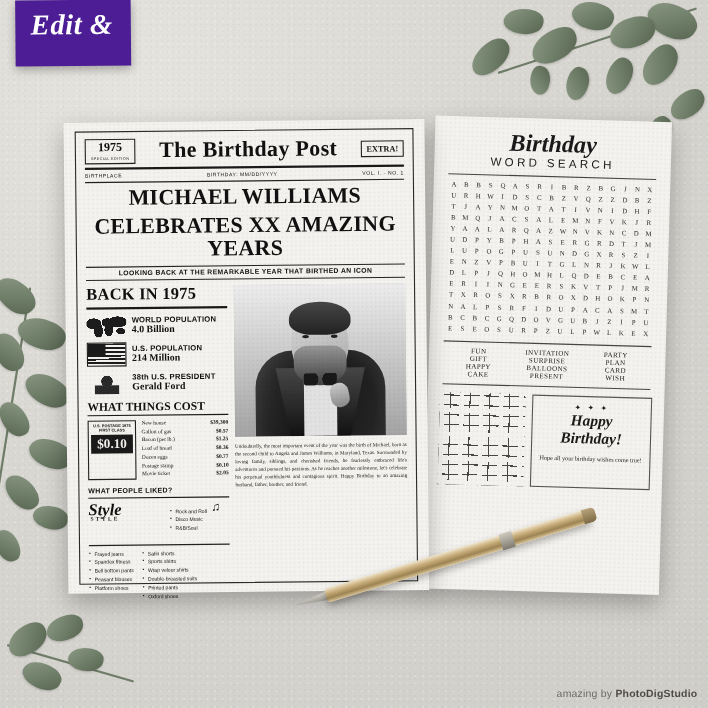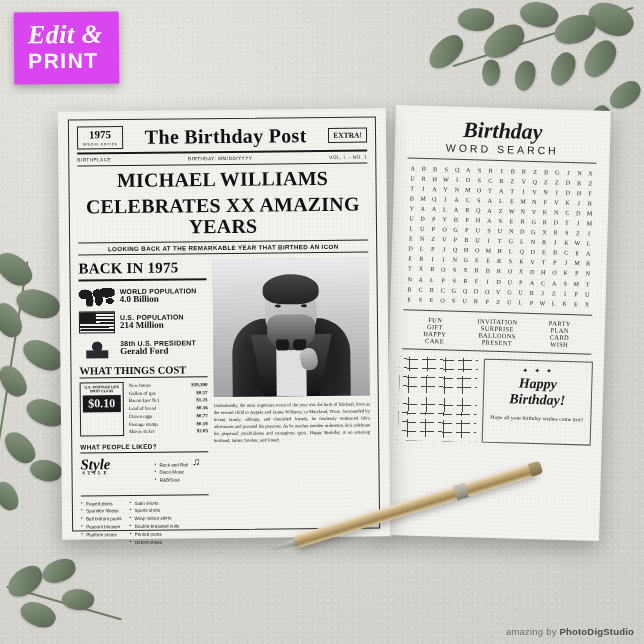--- a/index.html
+++ b/index.html
@@ -37,23 +37,23 @@
     box-shadow: 0 1px 2px rgba(0,0,0,0.18);
   }
   .stem {
     position:absolute;
     background: #6f7c68;
     border-radius: 2px;
   }
 
   
   .badge {
-    position:absolute; left:14px; top:12px;
-    background:#d946ef; color:#fff;
-    padding:10px 16px 12px 14px;
+    position:absolute; left:14px; top:0;
+    background:#4c1d95; color:#fff;
+    padding:10px 16px 24px 14px;
     transform: rotate(-0.5deg);
     box-shadow: 0 3px 9px rgba(0,0,0,0.3);
     z-index: 40;
   }
   .badge .l1 {
     font-family:"Liberation Serif", serif;
     font-style: italic; font-weight:700;
     font-size: 26px; line-height: 1; letter-spacing: .5px;
   }
   .badge .l2 {
@@ -375,21 +375,20 @@
 <div class="leaves" style="left:0;bottom:0;width:150px;height:120px;">
   <div class="stem" style="left:4px; bottom:40px; width:120px; height:2px; transform:rotate(16deg);"></div>
   <div class="leaf" style="left:6px; bottom:50px; width:38px; height:25px; transform:rotate(-30deg);"></div>
   <div class="leaf" style="left:42px; bottom:62px; width:34px; height:22px; transform:rotate(-14deg);"></div>
   <div class="leaf" style="left:20px; bottom:18px; width:36px; height:23px; transform:rotate(28deg);"></div>
   <div class="leaf" style="left:62px; bottom:34px; width:32px; height:21px; transform:rotate(10deg);"></div>
 </div>
 
 <div class="badge">
   <div class="l1">Edit &amp;</div>
-  <div class="l2">PRINT</div>
 </div>
 
 <div class="card card-back">
   <div class="bk">
     <div class="bk-title">Birthday</div>
     <div class="bk-sub">WORD SEARCH</div>
     <div class="bk-rule"></div>
 
     <div id="ws-grid" class="grid">
         <span>A</span>

